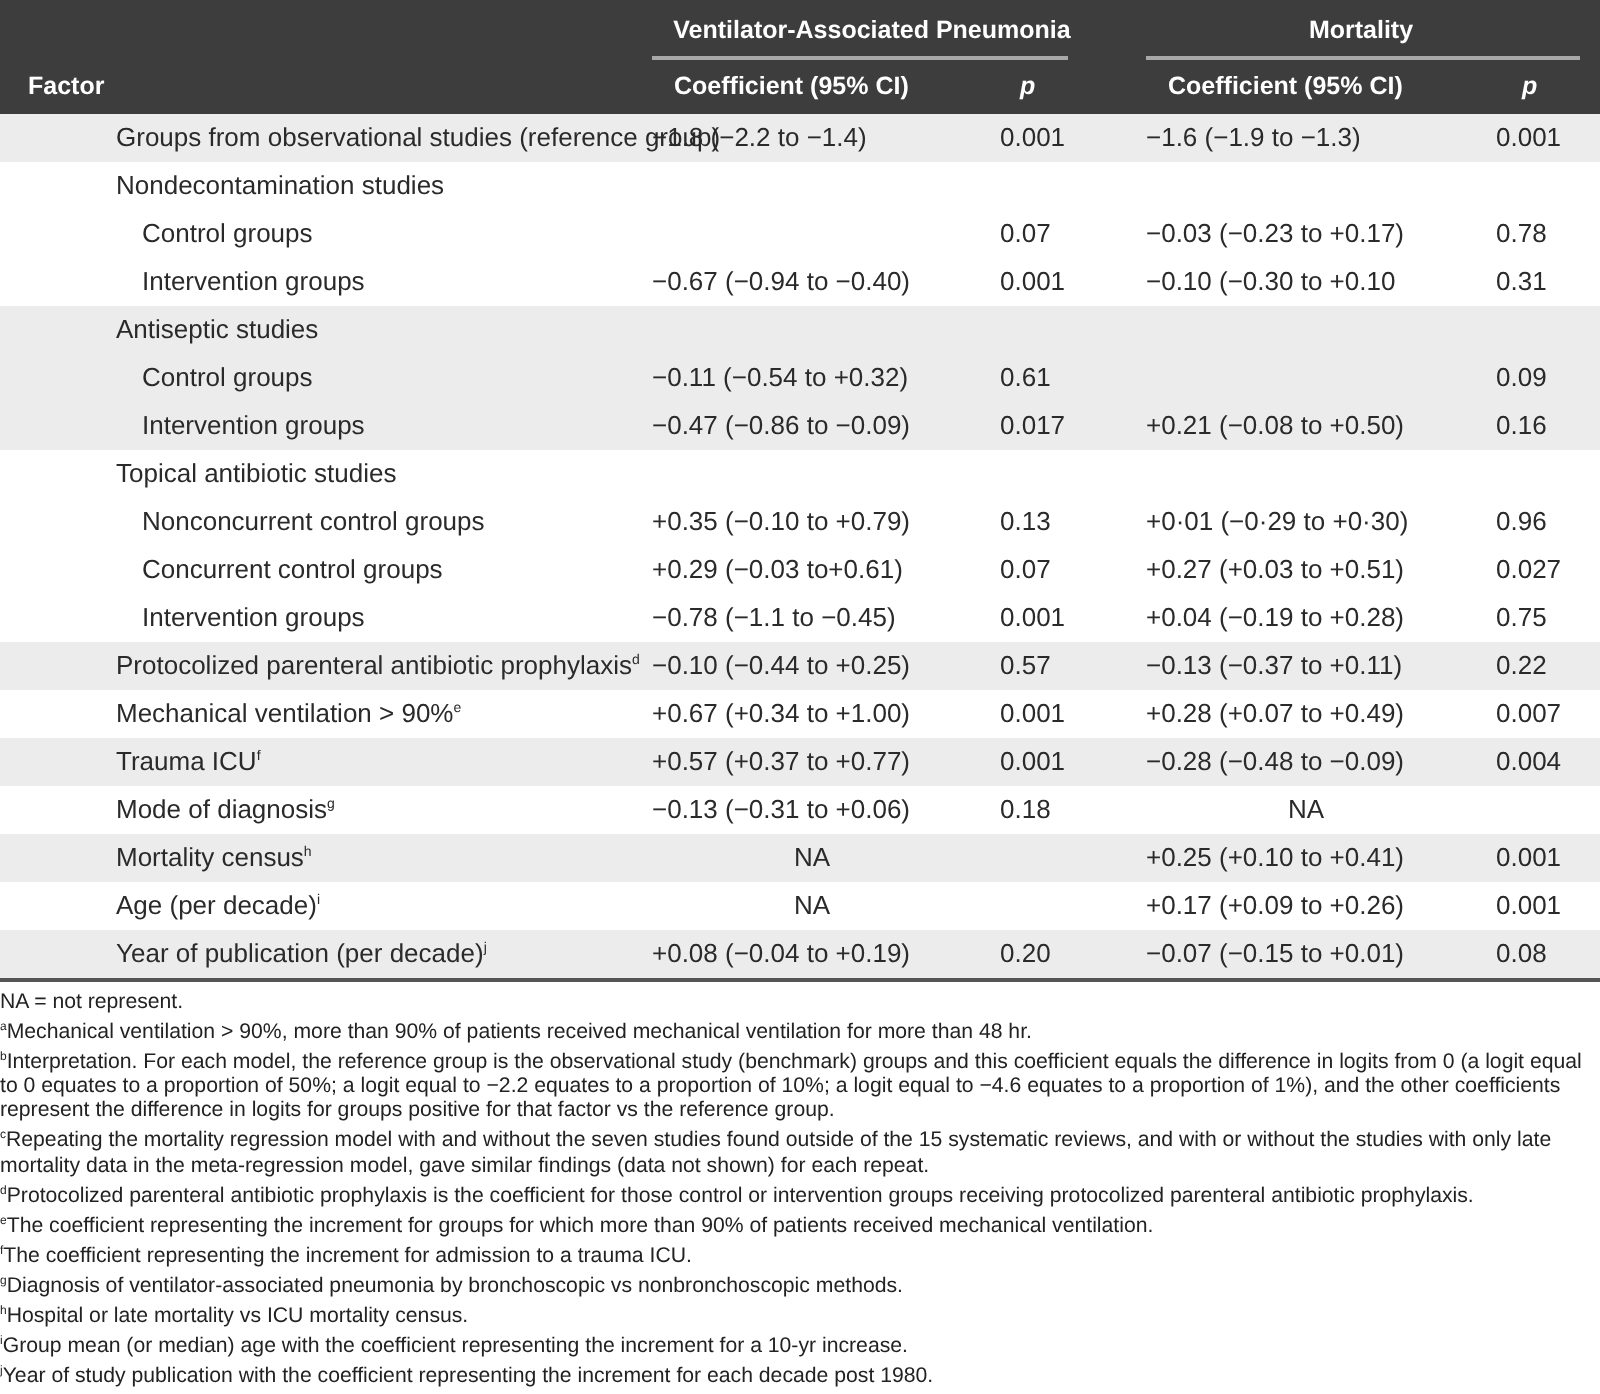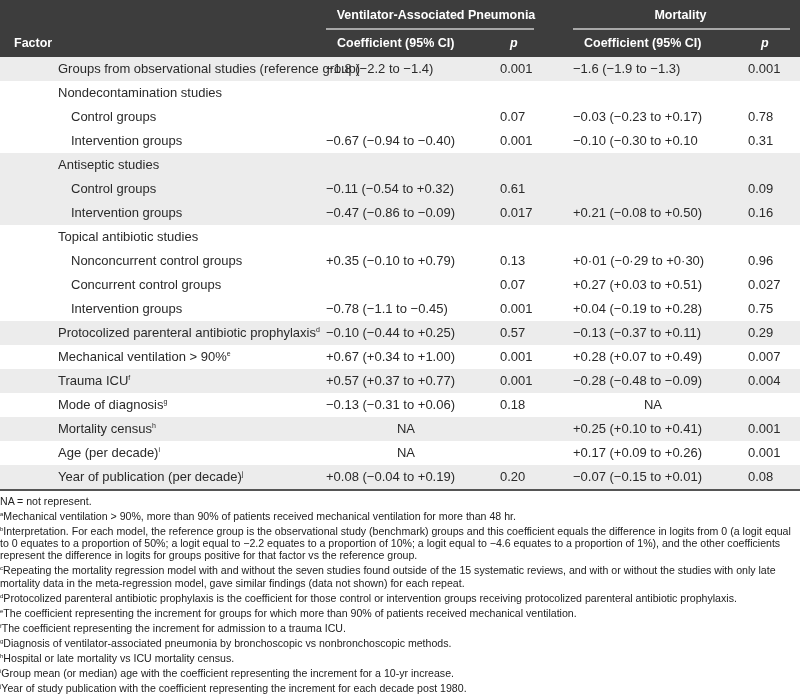--- a/index.html
+++ b/index.html
@@ -104,37 +104,38 @@
       </div>
       <div class="row">
         <span class="c-factor indent"><span style="position: static;">Nonconcurrent control groups</span></span>
         <span class="c-vap">+0.35 (−0.10 to +0.79)</span>
         <span class="c-vapp">0.13</span>
         <span class="c-mort">+0·01 (−0·29 to +0·30)</span>
         <span class="c-mortp">0.96</span>
       </div>
       <div class="row">
         <span class="c-factor indent"><span style="position: static;">Concurrent control groups</span></span>
+        <span class="c-vap">+0.29 (−0.03 to+0.61)</span>
         <span class="c-vapp">0.07</span>
         <span class="c-mort">+0.27 (+0.03 to +0.51)</span>
         <span class="c-mortp">0.027</span>
       </div>
       <div class="row">
         <span class="c-factor indent"><span style="position: static;">Intervention groups</span></span>
         <span class="c-vap">−0.78 (−1.1 to −0.45)</span>
         <span class="c-vapp">0.001</span>
         <span class="c-mort">+0.04 (−0.19 to +0.28)</span>
         <span class="c-mortp">0.75</span>
       </div>
       <div class="row shade">
         <span class="c-factor"><span style="position: static;">Protocolized parenteral antibiotic prophylaxis</span><sup>d</sup></span>
         <span class="c-vap">−0.10 (−0.44 to +0.25)</span>
         <span class="c-vapp">0.57</span>
         <span class="c-mort">−0.13 (−0.37 to +0.11)</span>
-        <span class="c-mortp">0.29</span>
+        <span class="c-mortp">0.22</span>
       </div>
       <div class="row">
         <span class="c-factor"><span style="position: static;">Mechanical ventilation &gt; 90%</span><sup>e</sup></span>
         <span class="c-vap">+0.67 (+0.34 to +1.00)</span>
         <span class="c-vapp">0.001</span>
         <span class="c-mort">+0.28 (+0.07 to +0.49)</span>
         <span class="c-mortp">0.007</span>
       </div>
       <div class="row shade">
         <span class="c-factor"><span style="position: static;">Trauma ICU</span><sup>f</sup></span>

